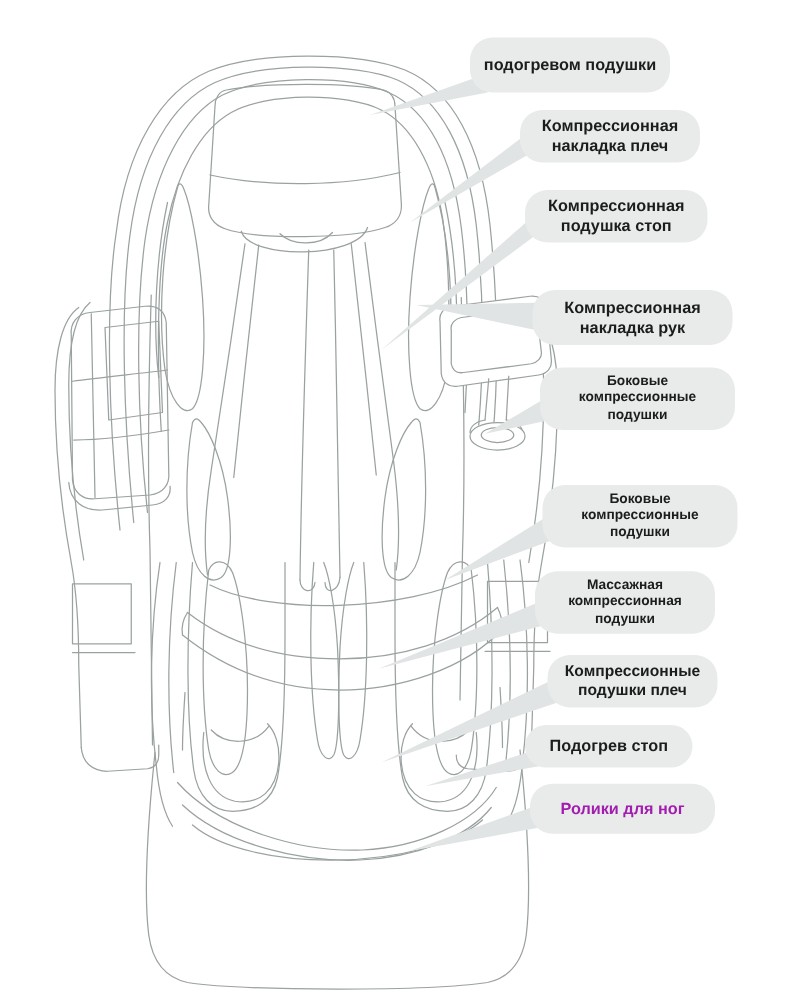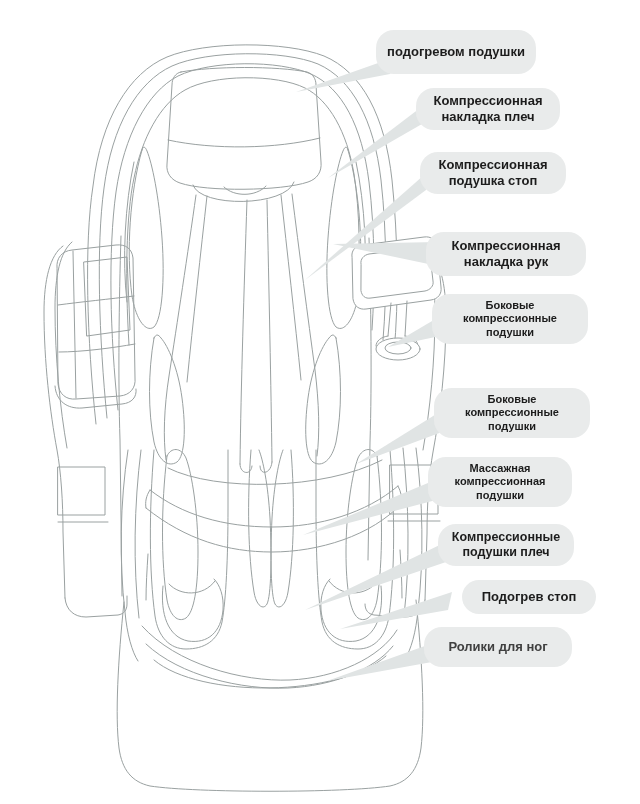--- a/index.html
+++ b/index.html
@@ -162,20 +162,20 @@
       </div>
       <div class="bubble" style="left: 428px; top: 457px; width: 144px; height: 50px; font-size: 11px; background: rgb(233, 235, 235); color: rgb(28, 28, 28);">
         <div class="ln">Массажная</div>
         <div class="ln">компрессионная</div>
         <div class="ln">подушки</div>
       </div>
       <div class="bubble" style="left: 438px; top: 524px; width: 136px; height: 42px; font-size: 12.5px; background: rgb(233, 235, 235); color: rgb(28, 28, 28);">
         <div class="ln">Компрессионные</div>
         <div class="ln">подушки плеч</div>
       </div>
-      <div class="bubble" style="left: 462px; top: 580px; width: 134px; height: 34px; font-size: 13px; background: rgb(233, 235, 235); color: rgb(28, 28, 28);">
+      <div class="bubble" style="left: 420px; top: 580px; width: 134px; height: 34px; font-size: 13px; background: rgb(233, 235, 235); color: rgb(28, 28, 28);">
         <div class="ln">Подогрев стоп</div>
       </div>
-      <div class="bubble" style="left: 424px; top: 627px; width: 148px; height: 40px; font-size: 13px; background: rgb(233, 235, 235); color: #404040;">
+      <div class="bubble" style="left: 424px; top: 627px; width: 148px; height: 40px; font-size: 13px; background: rgb(233, 235, 235); color: #a21caf;">
         <div class="ln">Ролики для ног</div>
       </div>
     </div>
 </div>
 
 </body></html>

